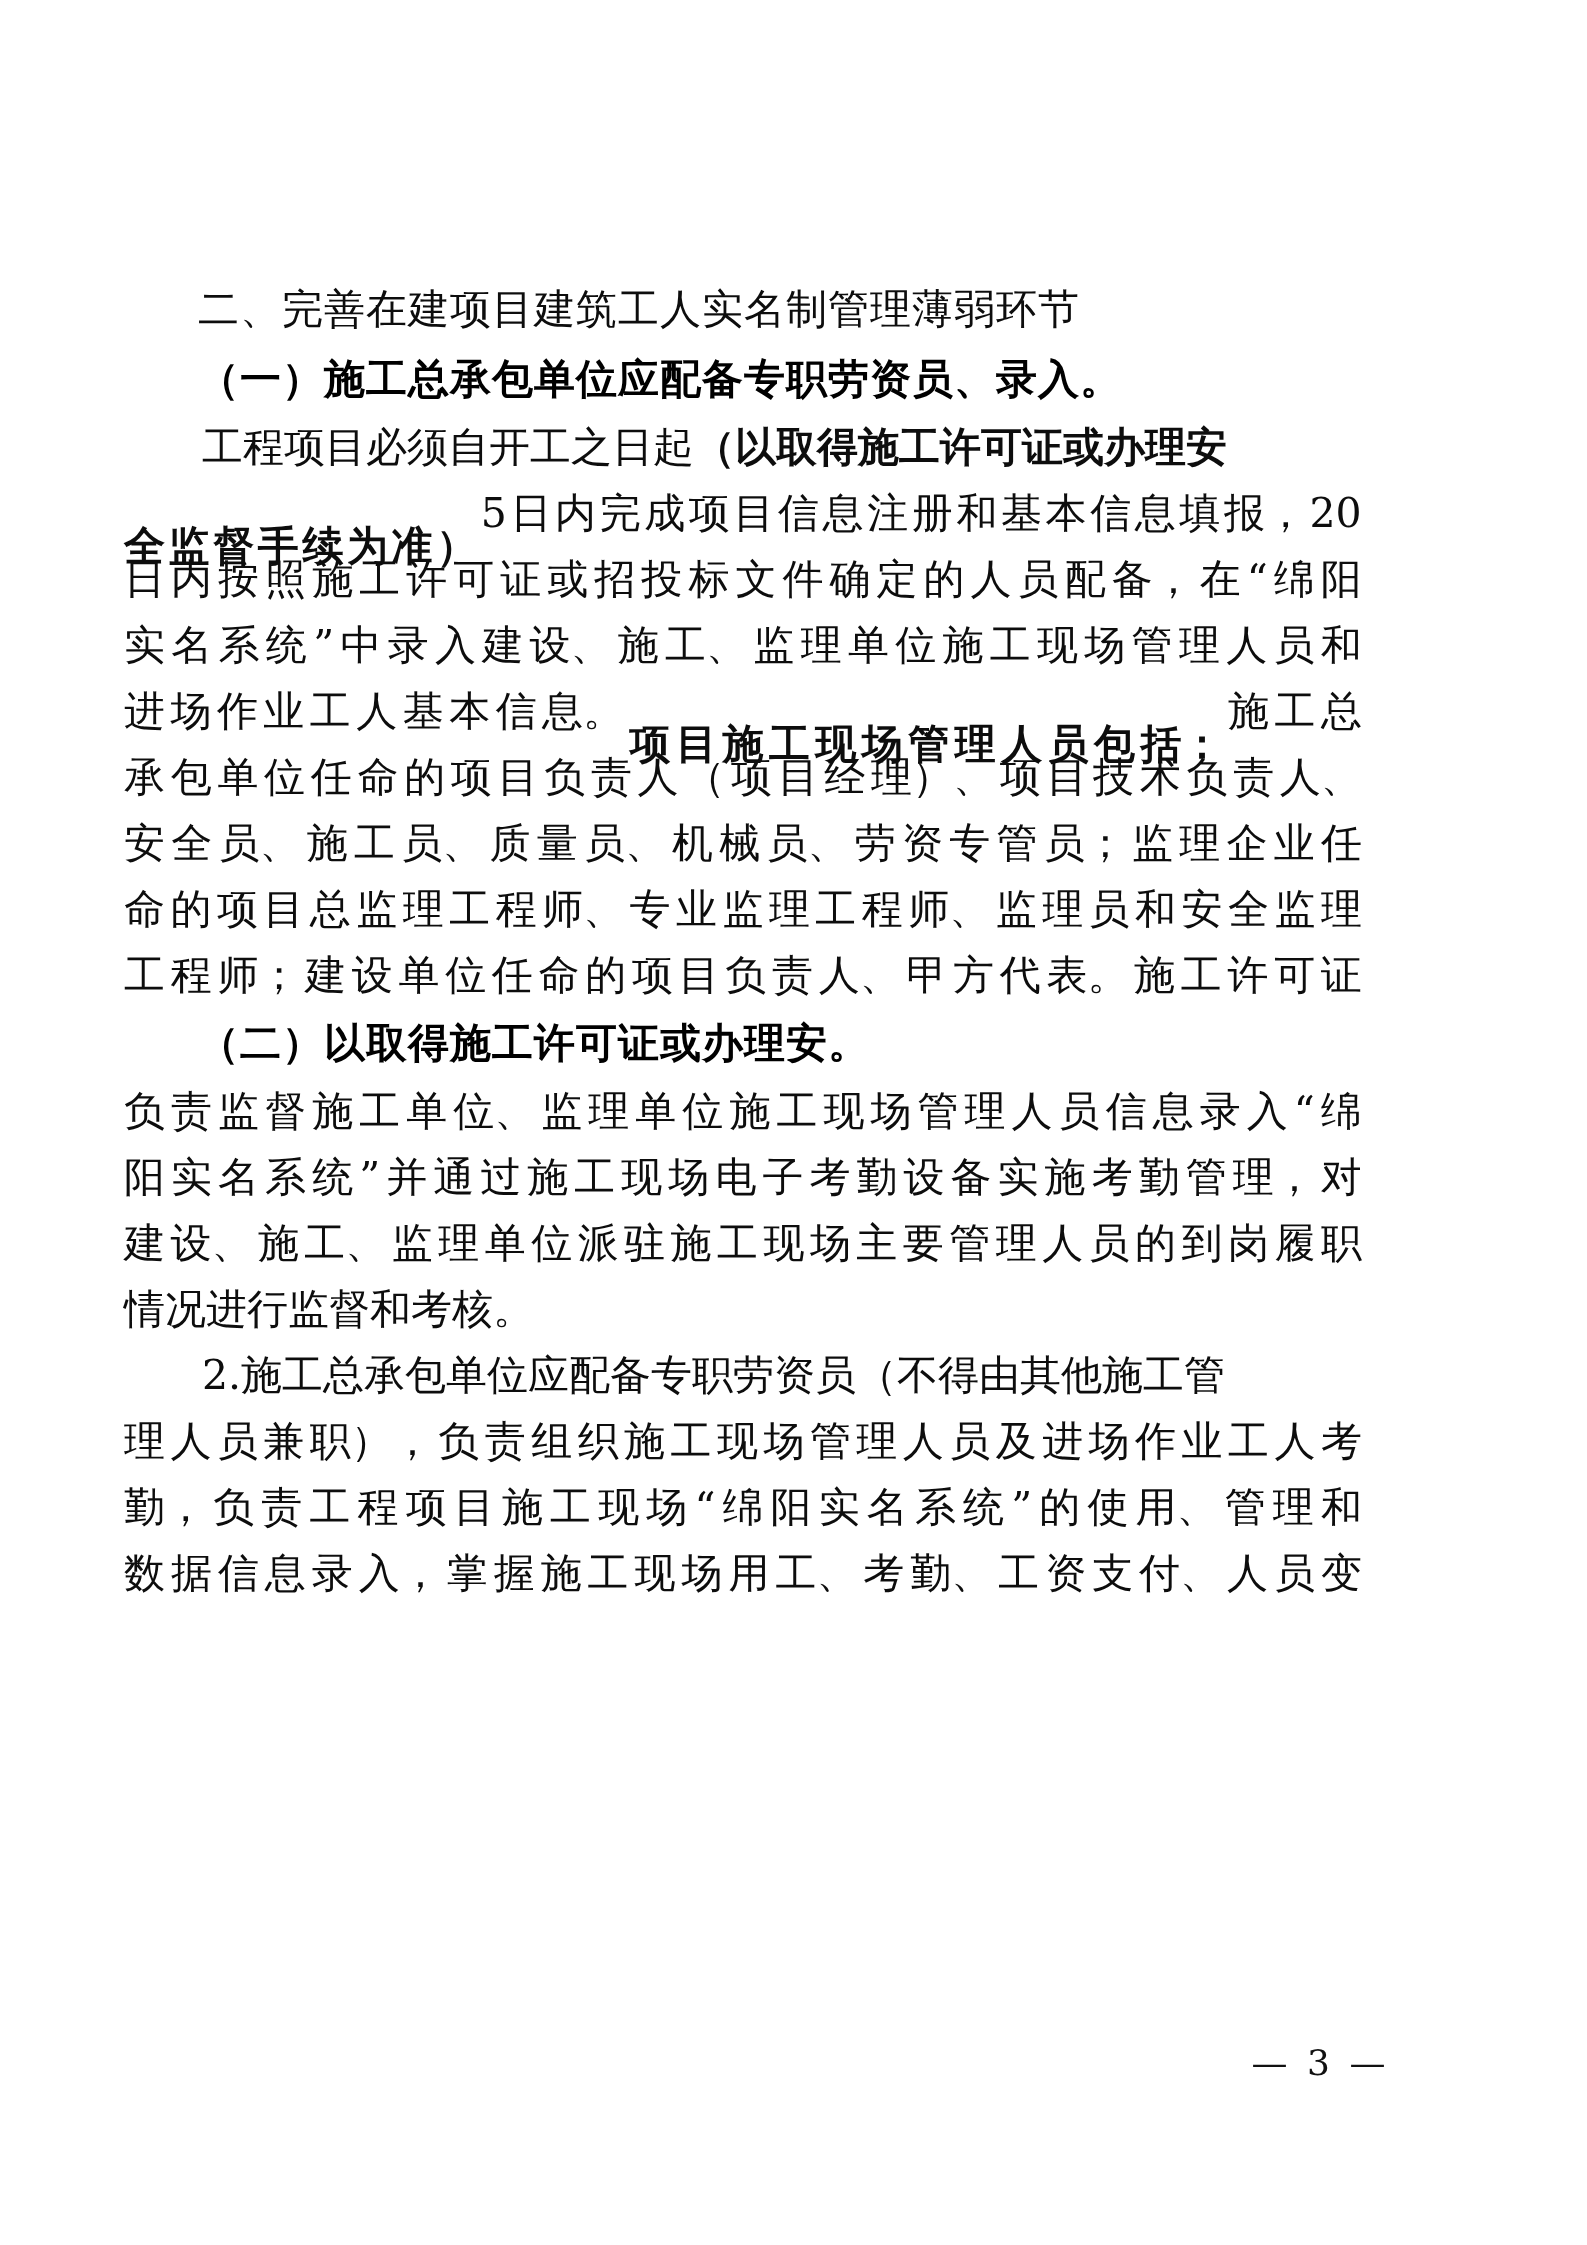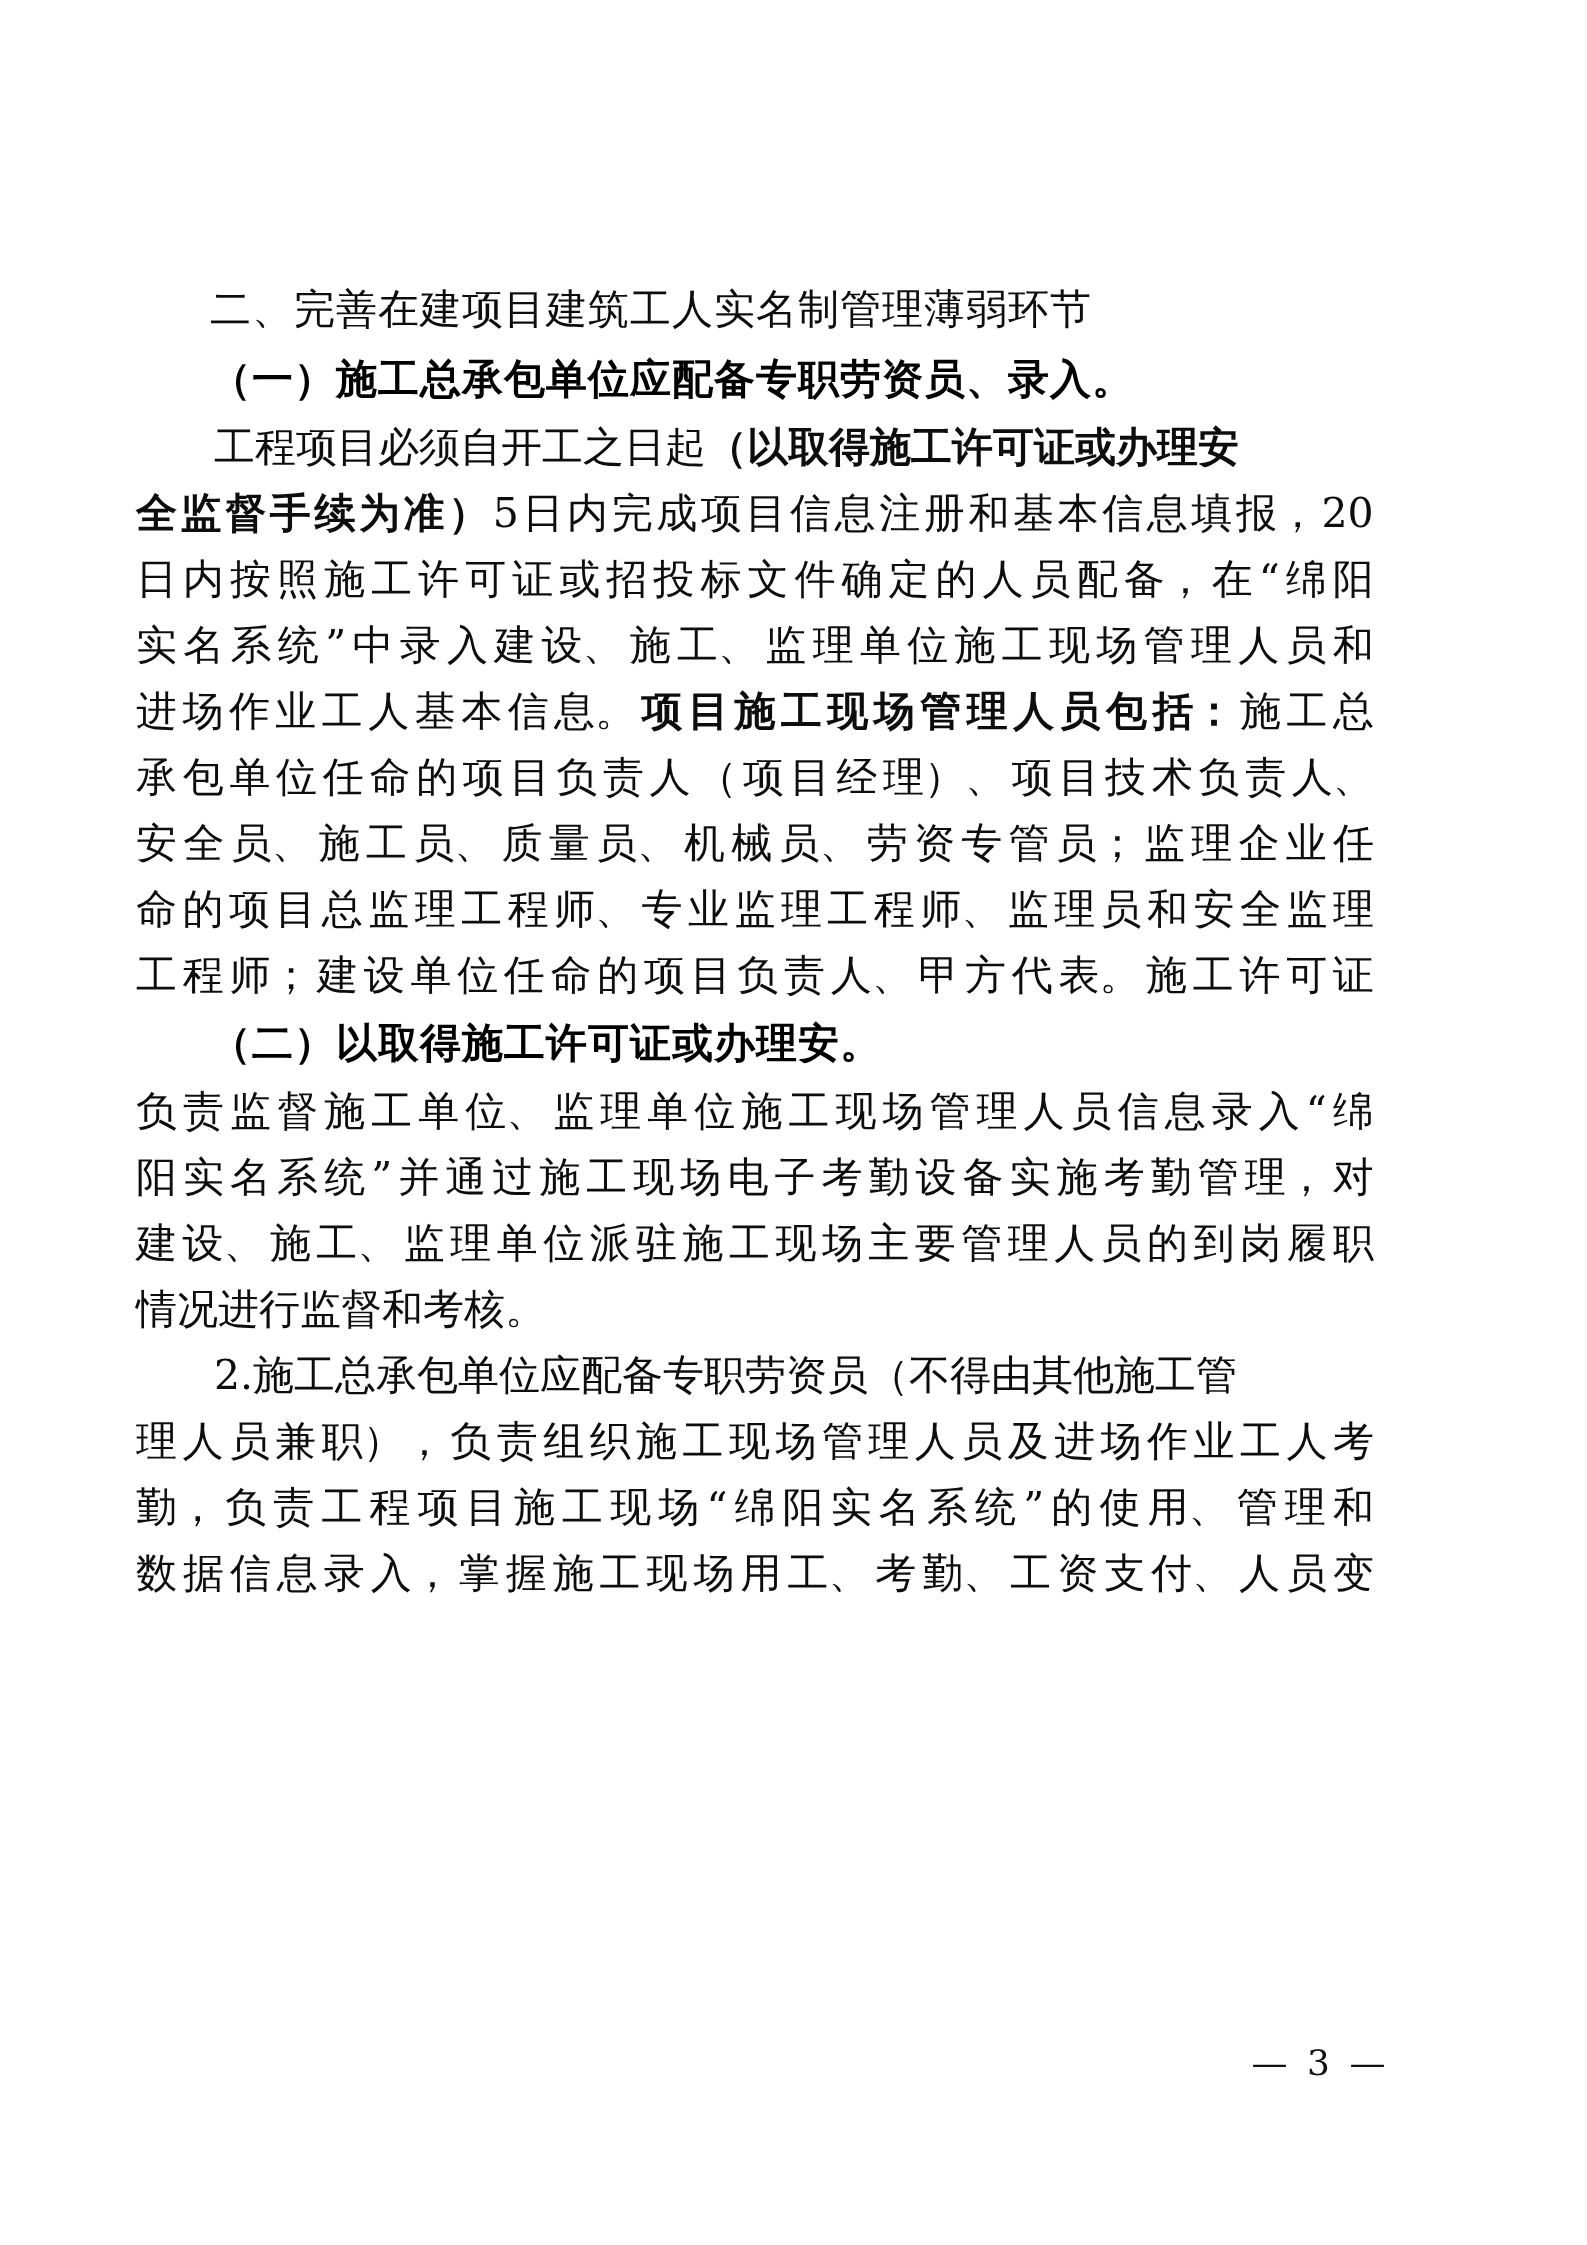--- a/index.html
+++ b/index.html
@@ -14,21 +14,21 @@
   .page {
     position: relative;
     width: 1587px;
     height: 2245px;
     background: #ffffff;
     overflow: hidden;
     box-sizing: border-box;
   }
   .content {
     position: absolute;
-    left: 136px;
+    left: 124px;
     top: 276px;
     width: 1238px;
   }
 
   
   .line {
     font-family: "DejaVu Serif", "Liberation Serif", serif;
     color: #0d0d0d;
     font-size: 41px;
     line-height: 66px;
@@ -67,21 +67,21 @@
     line-height: 70px;
     height: 70px;
     color: #000000;
     font-weight: bold;
     padding-left: 74px;
     letter-spacing: 1px;
     font-family: "DejaVu Serif", "Liberation Serif", serif;
     white-space: nowrap;
   }
 
-  .b { font-weight: bold; }
+  .b { font-weight: bold; margin-top: 33px; }
 
   .pagenum {
     position: absolute;
     left: 0;
     top: 2042px;
     width: 1587px;
     text-align: center;
     font-family: "DejaVu Serif", "Liberation Serif", serif;
     font-size: 36px;
     color: #111111;

